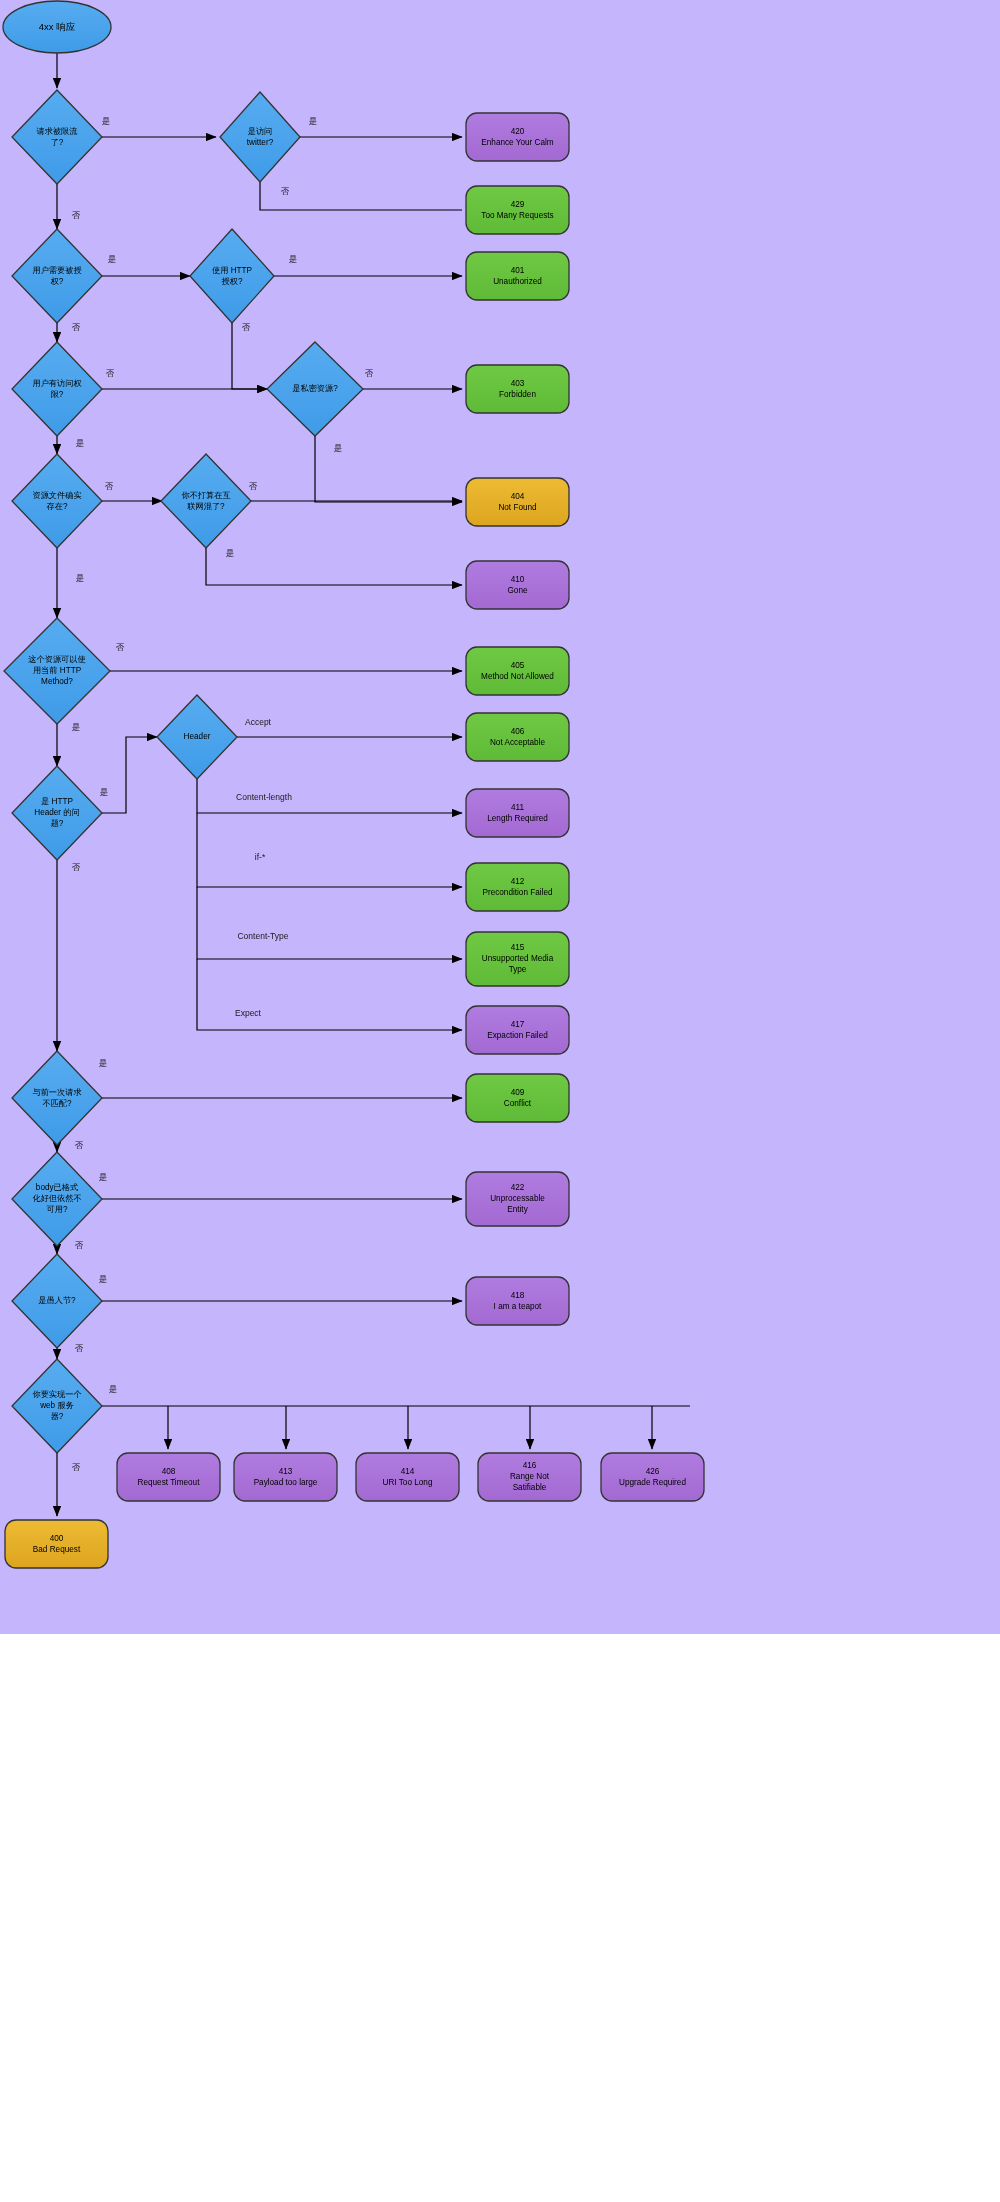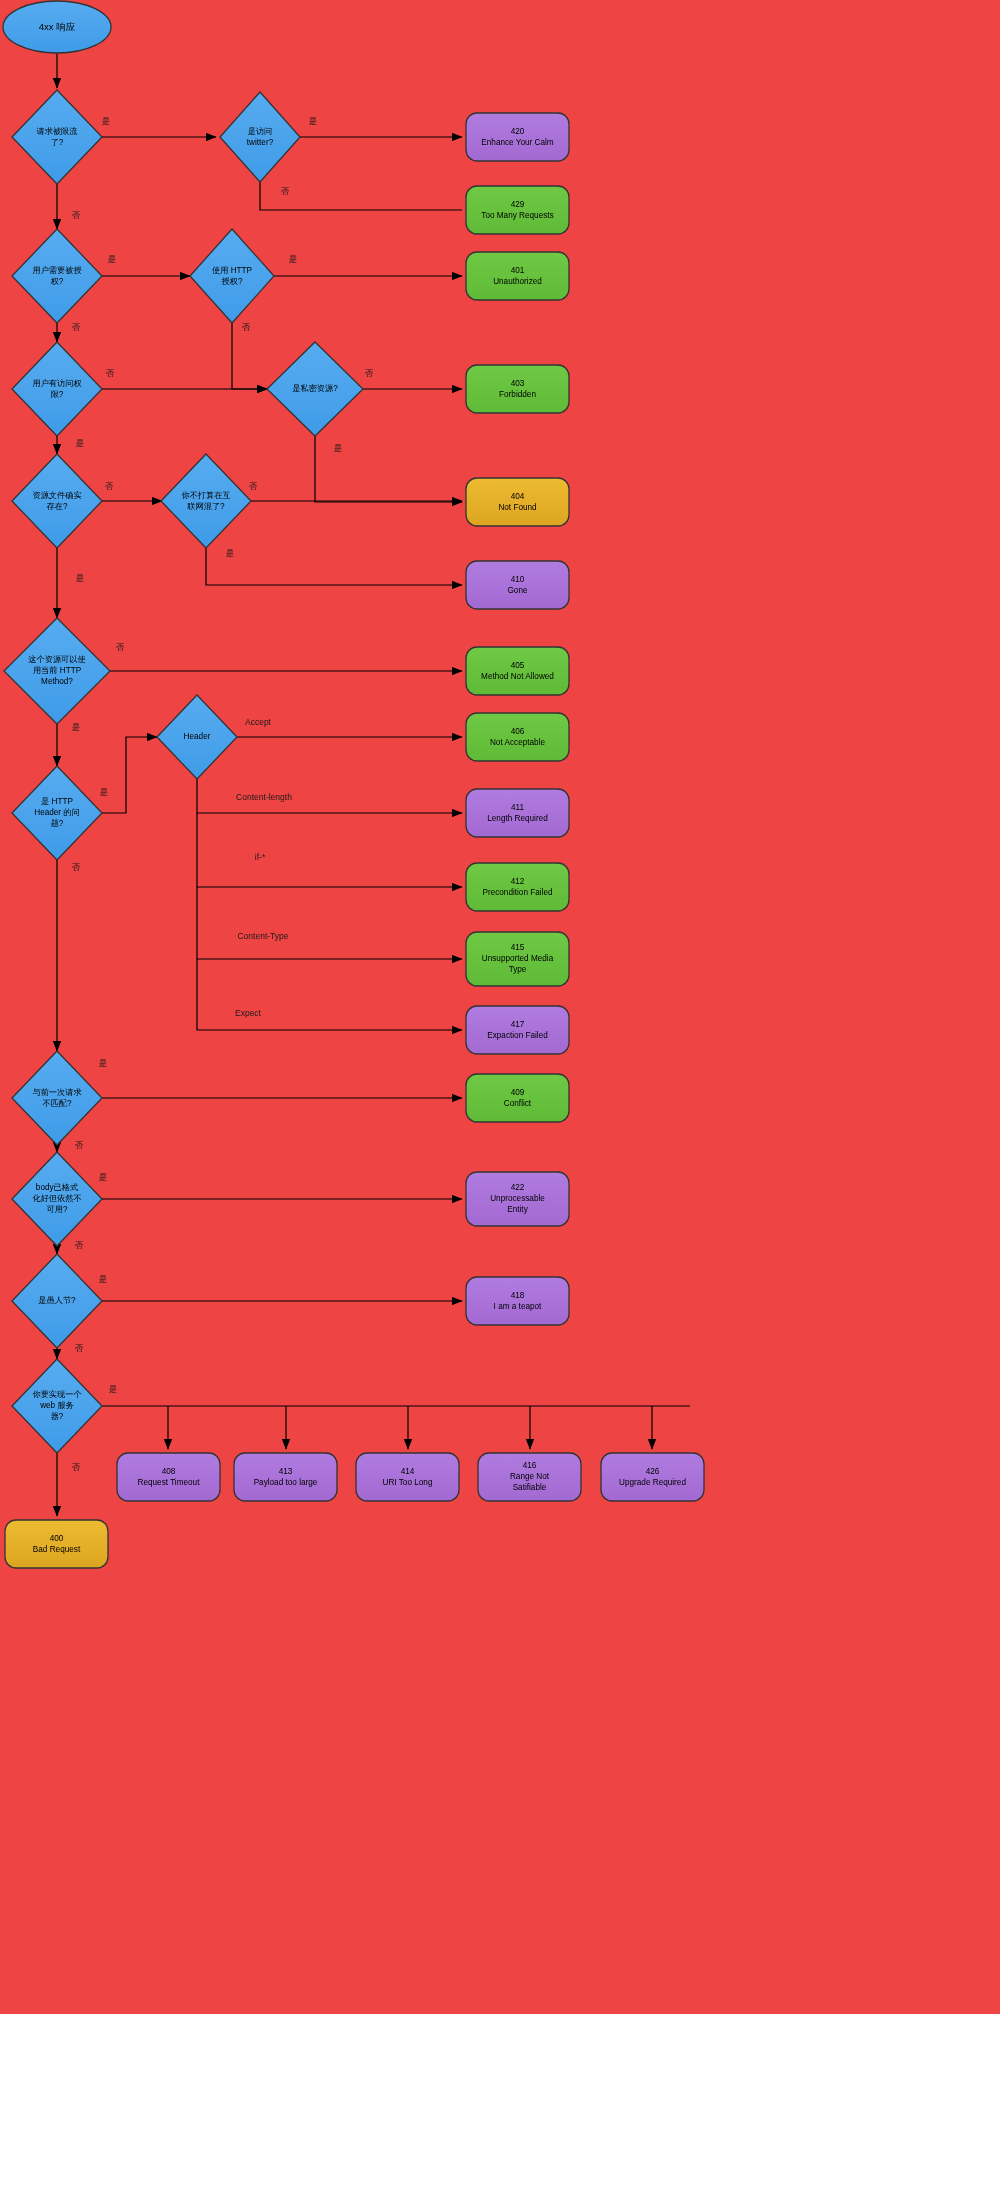--- a/index.html
+++ b/index.html
@@ -1,17 +1,17 @@
 <!DOCTYPE html>
 <html><head>
 <meta charset="utf-8">
 <style>
   html,body{margin:0;padding:0;background:#ffffff;}
   body{font-family:"Liberation Sans", sans-serif;}
-  #stage{position:relative;width:1000px;height:2014px;background:#ef4444;overflow:hidden;text-align:right;}
+  #stage{position:relative;width:1000px;height:1634px;background:#c4b5fd;overflow:hidden;text-align:right;}
   svg#flow{position:absolute;left:0;top:0;width:1000px;height:2202px;display:block;}
   .shape-label{font-family:"Liberation Sans", sans-serif;fill:#000000;text-anchor:middle;dominant-baseline:middle;}
   .edge-label{font-family:"Liberation Sans", sans-serif;fill:#1a1a1a;text-anchor:middle;}
   .edge{fill:none;stroke:#000000;stroke-width:1.2;}
   .node-shape{stroke:#333333;stroke-width:1.3;}
 </style>
 </head>
 <body>
 
 <div id="stage">

